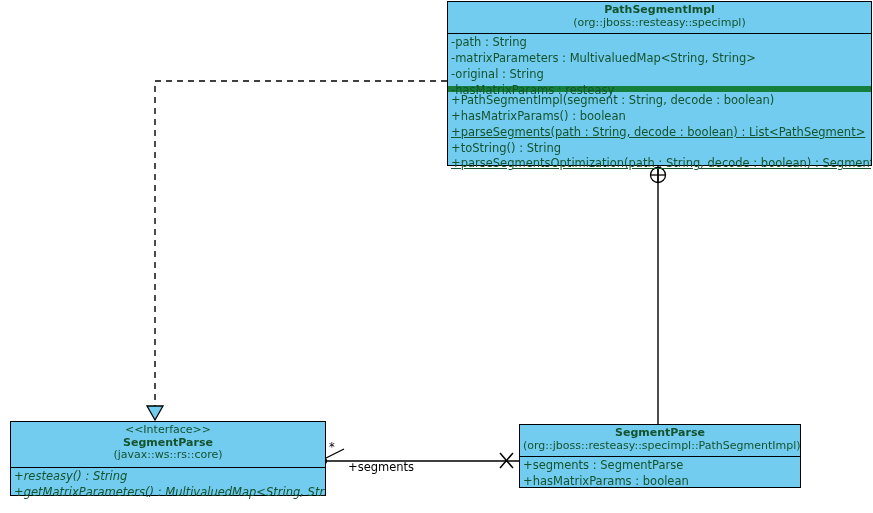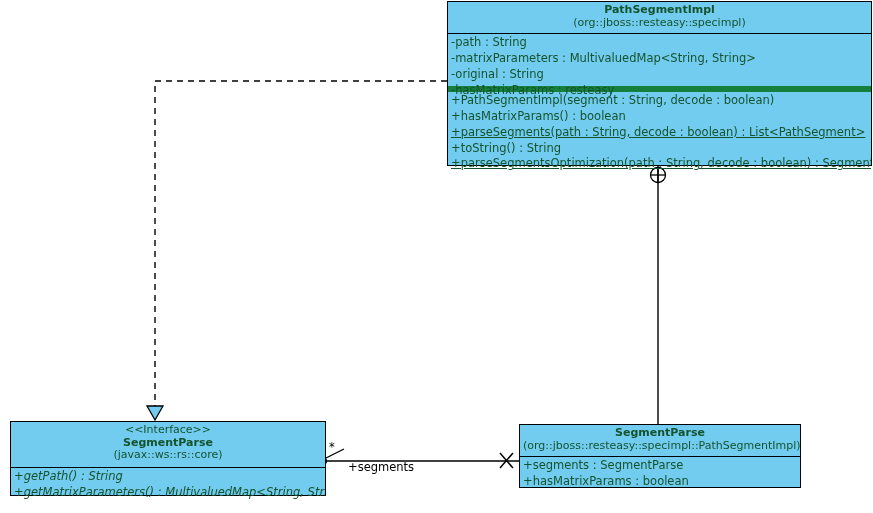--- a/index.html
+++ b/index.html
@@ -151,21 +151,21 @@
   </div>
 </div>
 
 <div class="uml-class" id="class-pathsegment">
   <div class="uml-header">
     <div class="uml-stereotype">&lt;&lt;Interface&gt;&gt;</div>
     <div class="uml-name">SegmentParse</div>
     <div class="uml-package">(javax::ws::rs::core)</div>
   </div>
   <div class="uml-compartment">
-    <div class="uml-feature italic">+getPath() : String</div>
+    <div class="uml-feature italic">+resteasy() : String</div>
     <div class="uml-feature italic">+getMatrixParameters() : MultivaluedMap&lt;String, String&gt;</div>
   </div>
 </div>
 
 <div class="uml-class" id="class-segmentparse">
   <div class="uml-header">
     <div class="uml-name">SegmentParse</div>
     <div class="uml-package">(org::jboss::resteasy::specimpl::PathSegmentImpl)</div>
   </div>
   <div class="uml-compartment">

